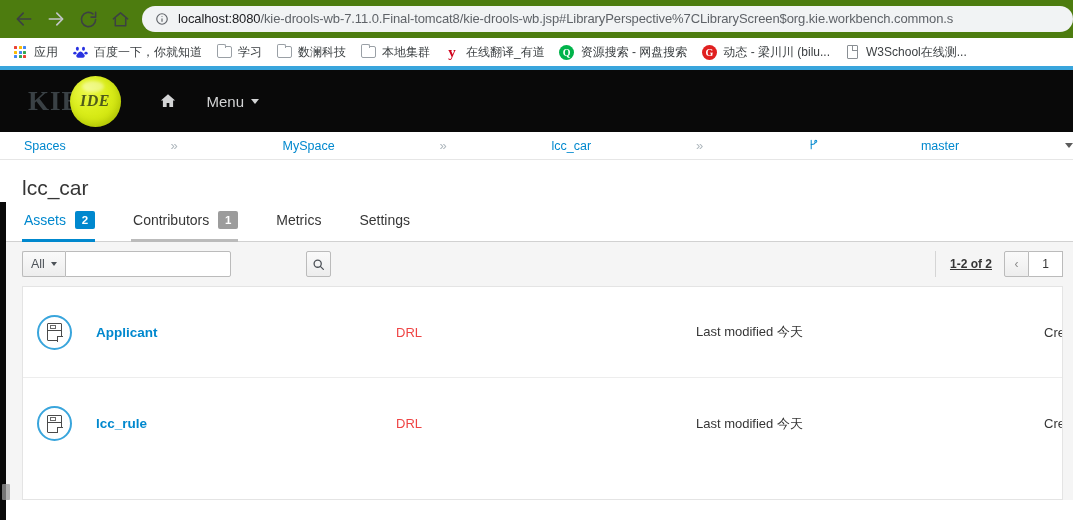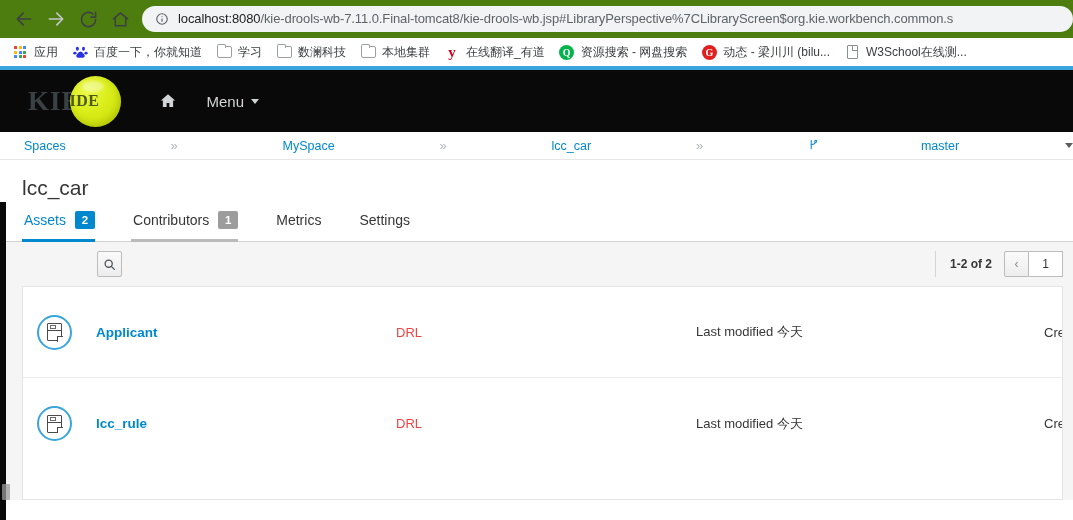--- a/index.html
+++ b/index.html
@@ -139,23 +139,24 @@
     font-size: 27px;
     font-weight: 700;
     color: #3a4145;
     letter-spacing: 1px;
   }
   .kie-badge {
     width: 51px; height: 51px;
     border-radius: 50%;
     background: radial-gradient(circle at 34% 28%, #ecf94a 0%, #dbee1c 42%, #c9dd00 100%);
     margin-left: -11px;
-    display: flex; align-items: center; justify-content: flex-start;
+    display: flex; align-items: center; justify-content: center;
     box-shadow: inset -2px -3px 7px rgba(120,140,0,0.35);
     position: relative;
+    font-style: italic;
   }
   .kie-badge:after {
     content:''; position:absolute; top:5px; left:12px; width:22px; height:11px;
     border-radius:50%; background:rgba(255,255,255,0.38);
     filter: blur(1.5px);
   }
   .kie-badge span {
     font-family: "Liberation Serif", serif;
     font-size: 16px;
     font-weight: 700;
@@ -359,20 +360,21 @@
     width: 1px;
     height: 26px;
     background: #d5d5d5;
     margin-right: 14px;
   }
   .pager-count {
     font-size: 12px;
     color: #363636;
     font-weight: 600;
     margin-right: 12px;
+    text-decoration: underline;
   }
   .pager-prev {
     width: 25px; height: 26px;
     border: 1px solid #bbbbbb;
     border-radius: 2px 0 0 2px;
     background: linear-gradient(to bottom, #fafafa, #ededed);
     display:flex; align-items:center; justify-content:center;
     font-size: 12px; color: #8a8a8a;
   }
   .pager-page {
@@ -649,20 +651,27 @@
       <span>Metrics</span>
     </div>
     <div class="tab">
       <span>Settings</span>
     </div>
   </div>
 
   <div class="content-area">
 
     <div class="toolbar">
+      <div class="filter-group">
+        <div class="filter-btn">
+          <span>All</span>
+          <span class="filter-caret"></span>
+        </div>
+        <input class="filter-input" type="text" value="" style="">
+      </div>
 
       <div class="search-btn">
         <svg width="13" height="13" viewBox="0 0 24 24" fill="none" stroke="#4d5258" stroke-width="2.4" stroke-linecap="round">
           <circle cx="10.5" cy="10.5" r="6.6"></circle>
             <line x1="15.4" y1="15.4" x2="21" y2="21"></line>
         </svg>
       </div>
 
       <div class="pager">
         <div class="pager-divider"></div>

